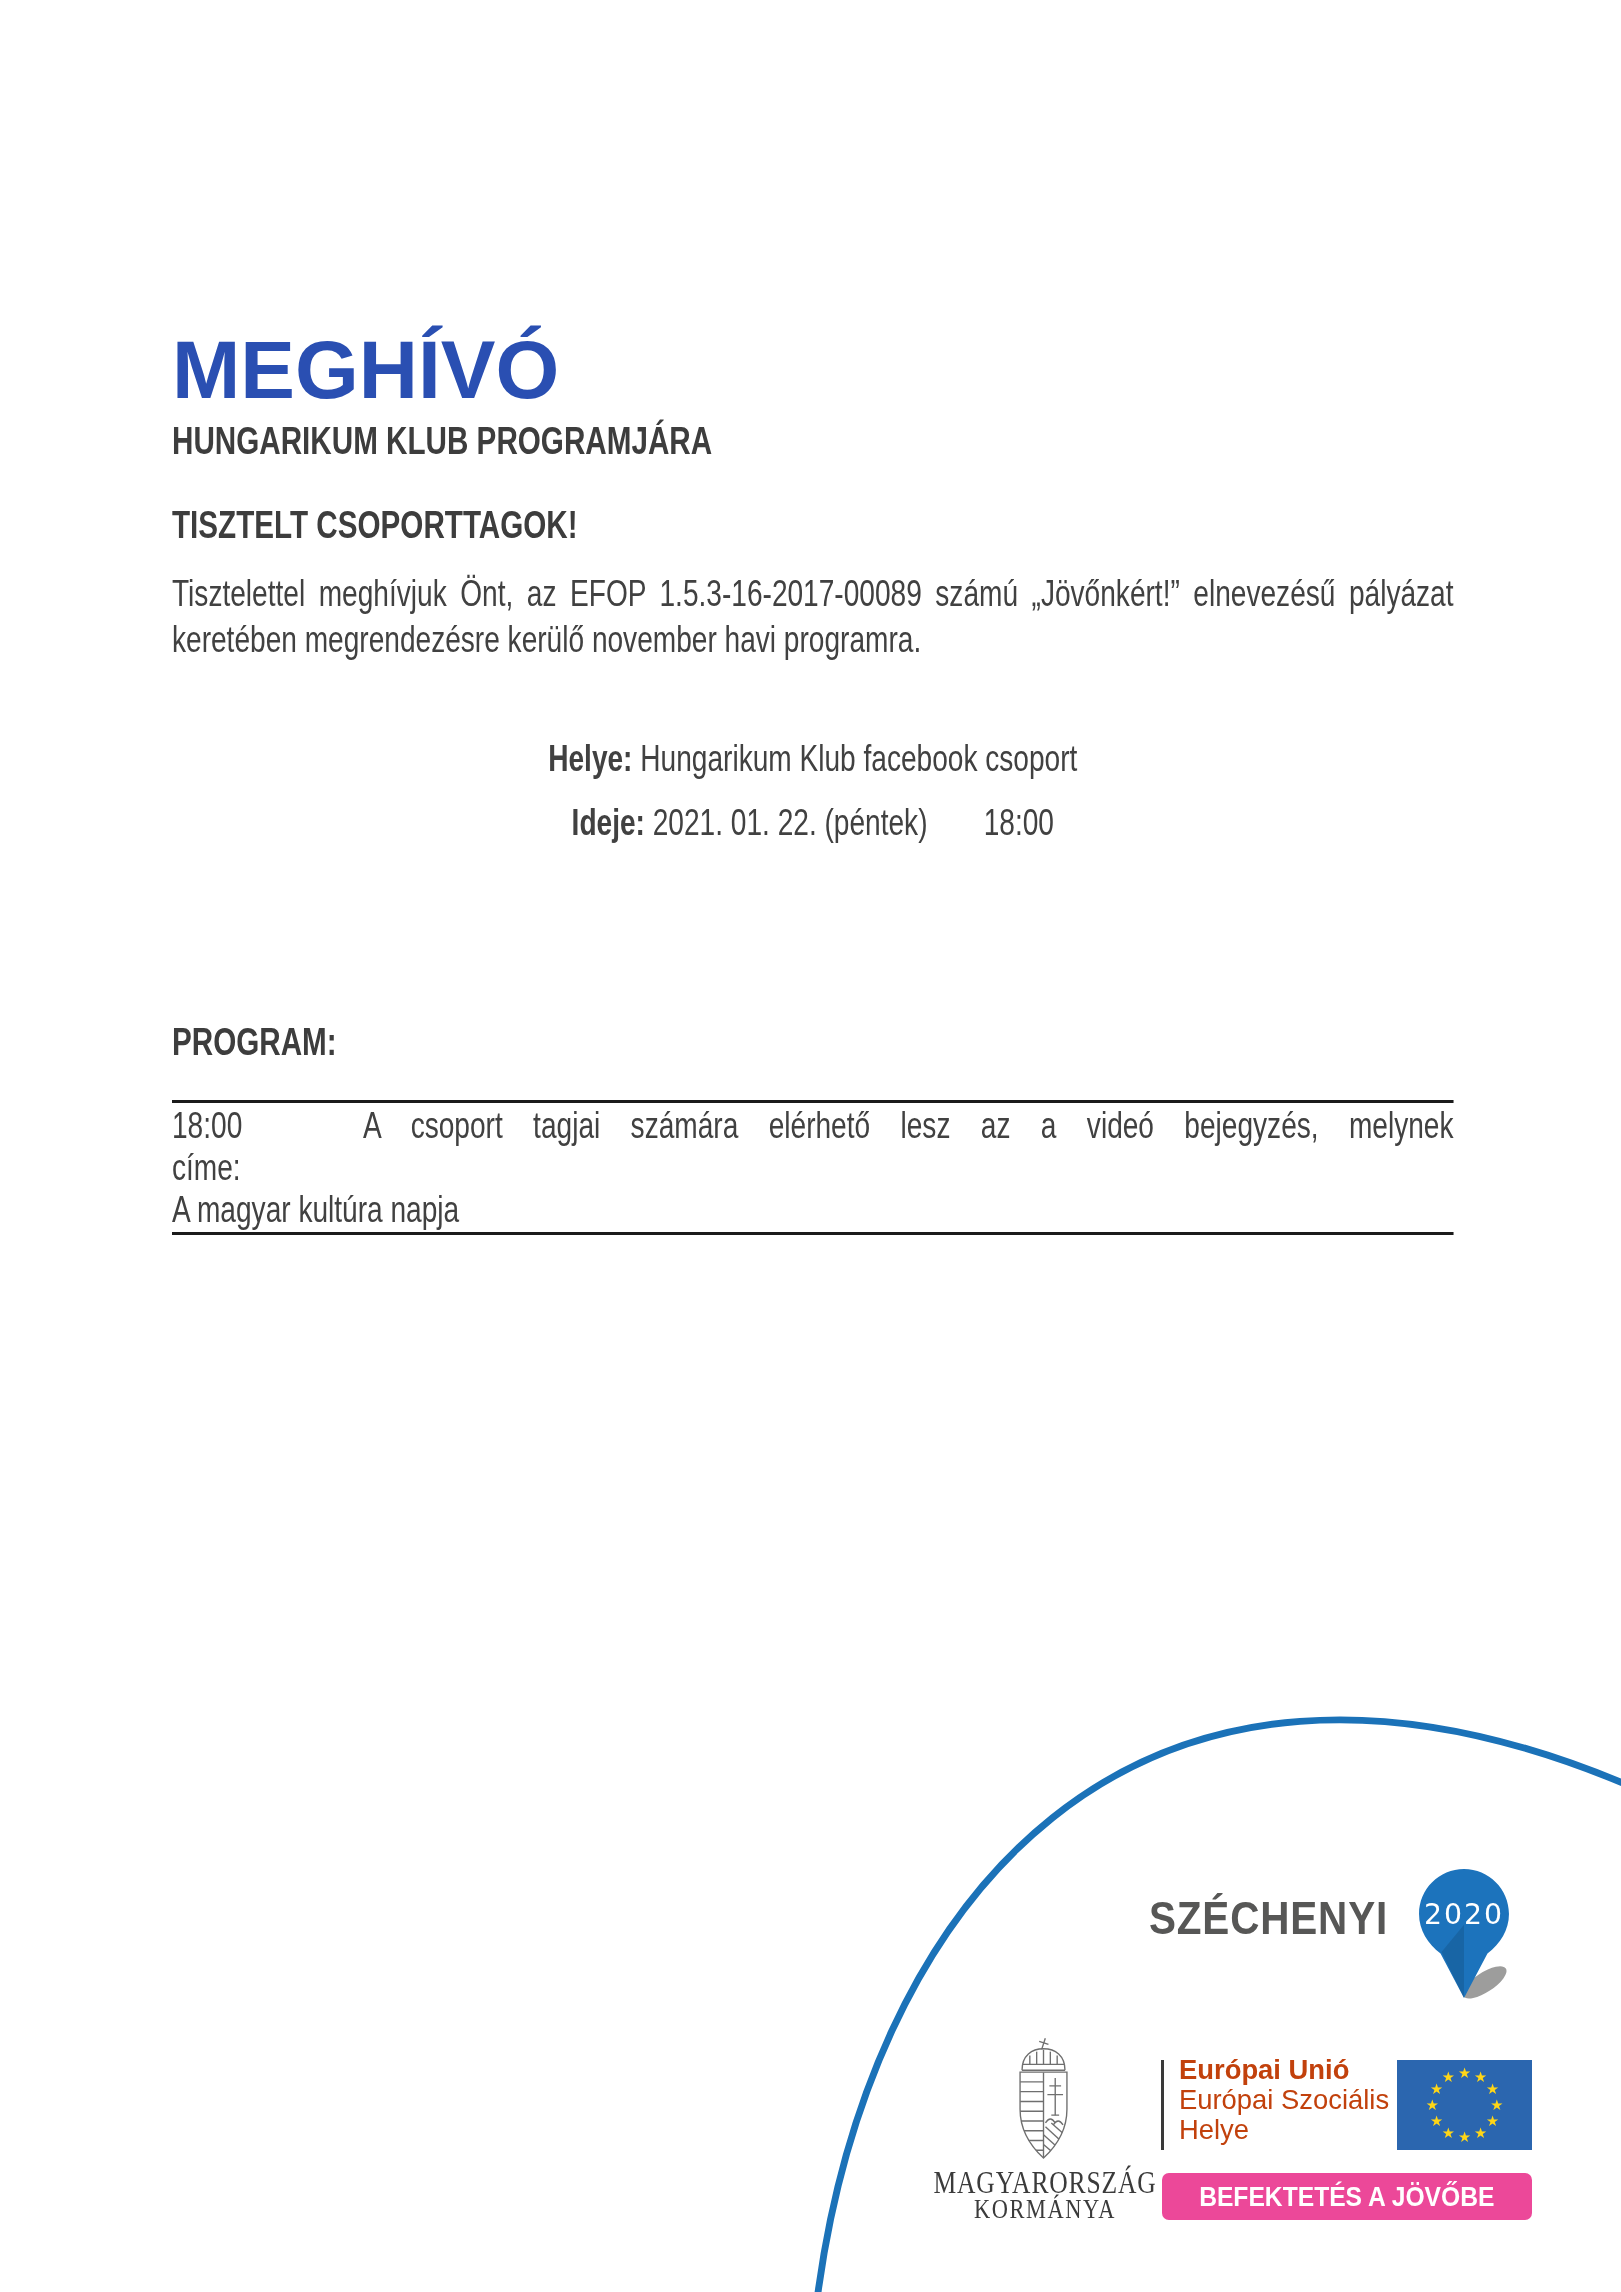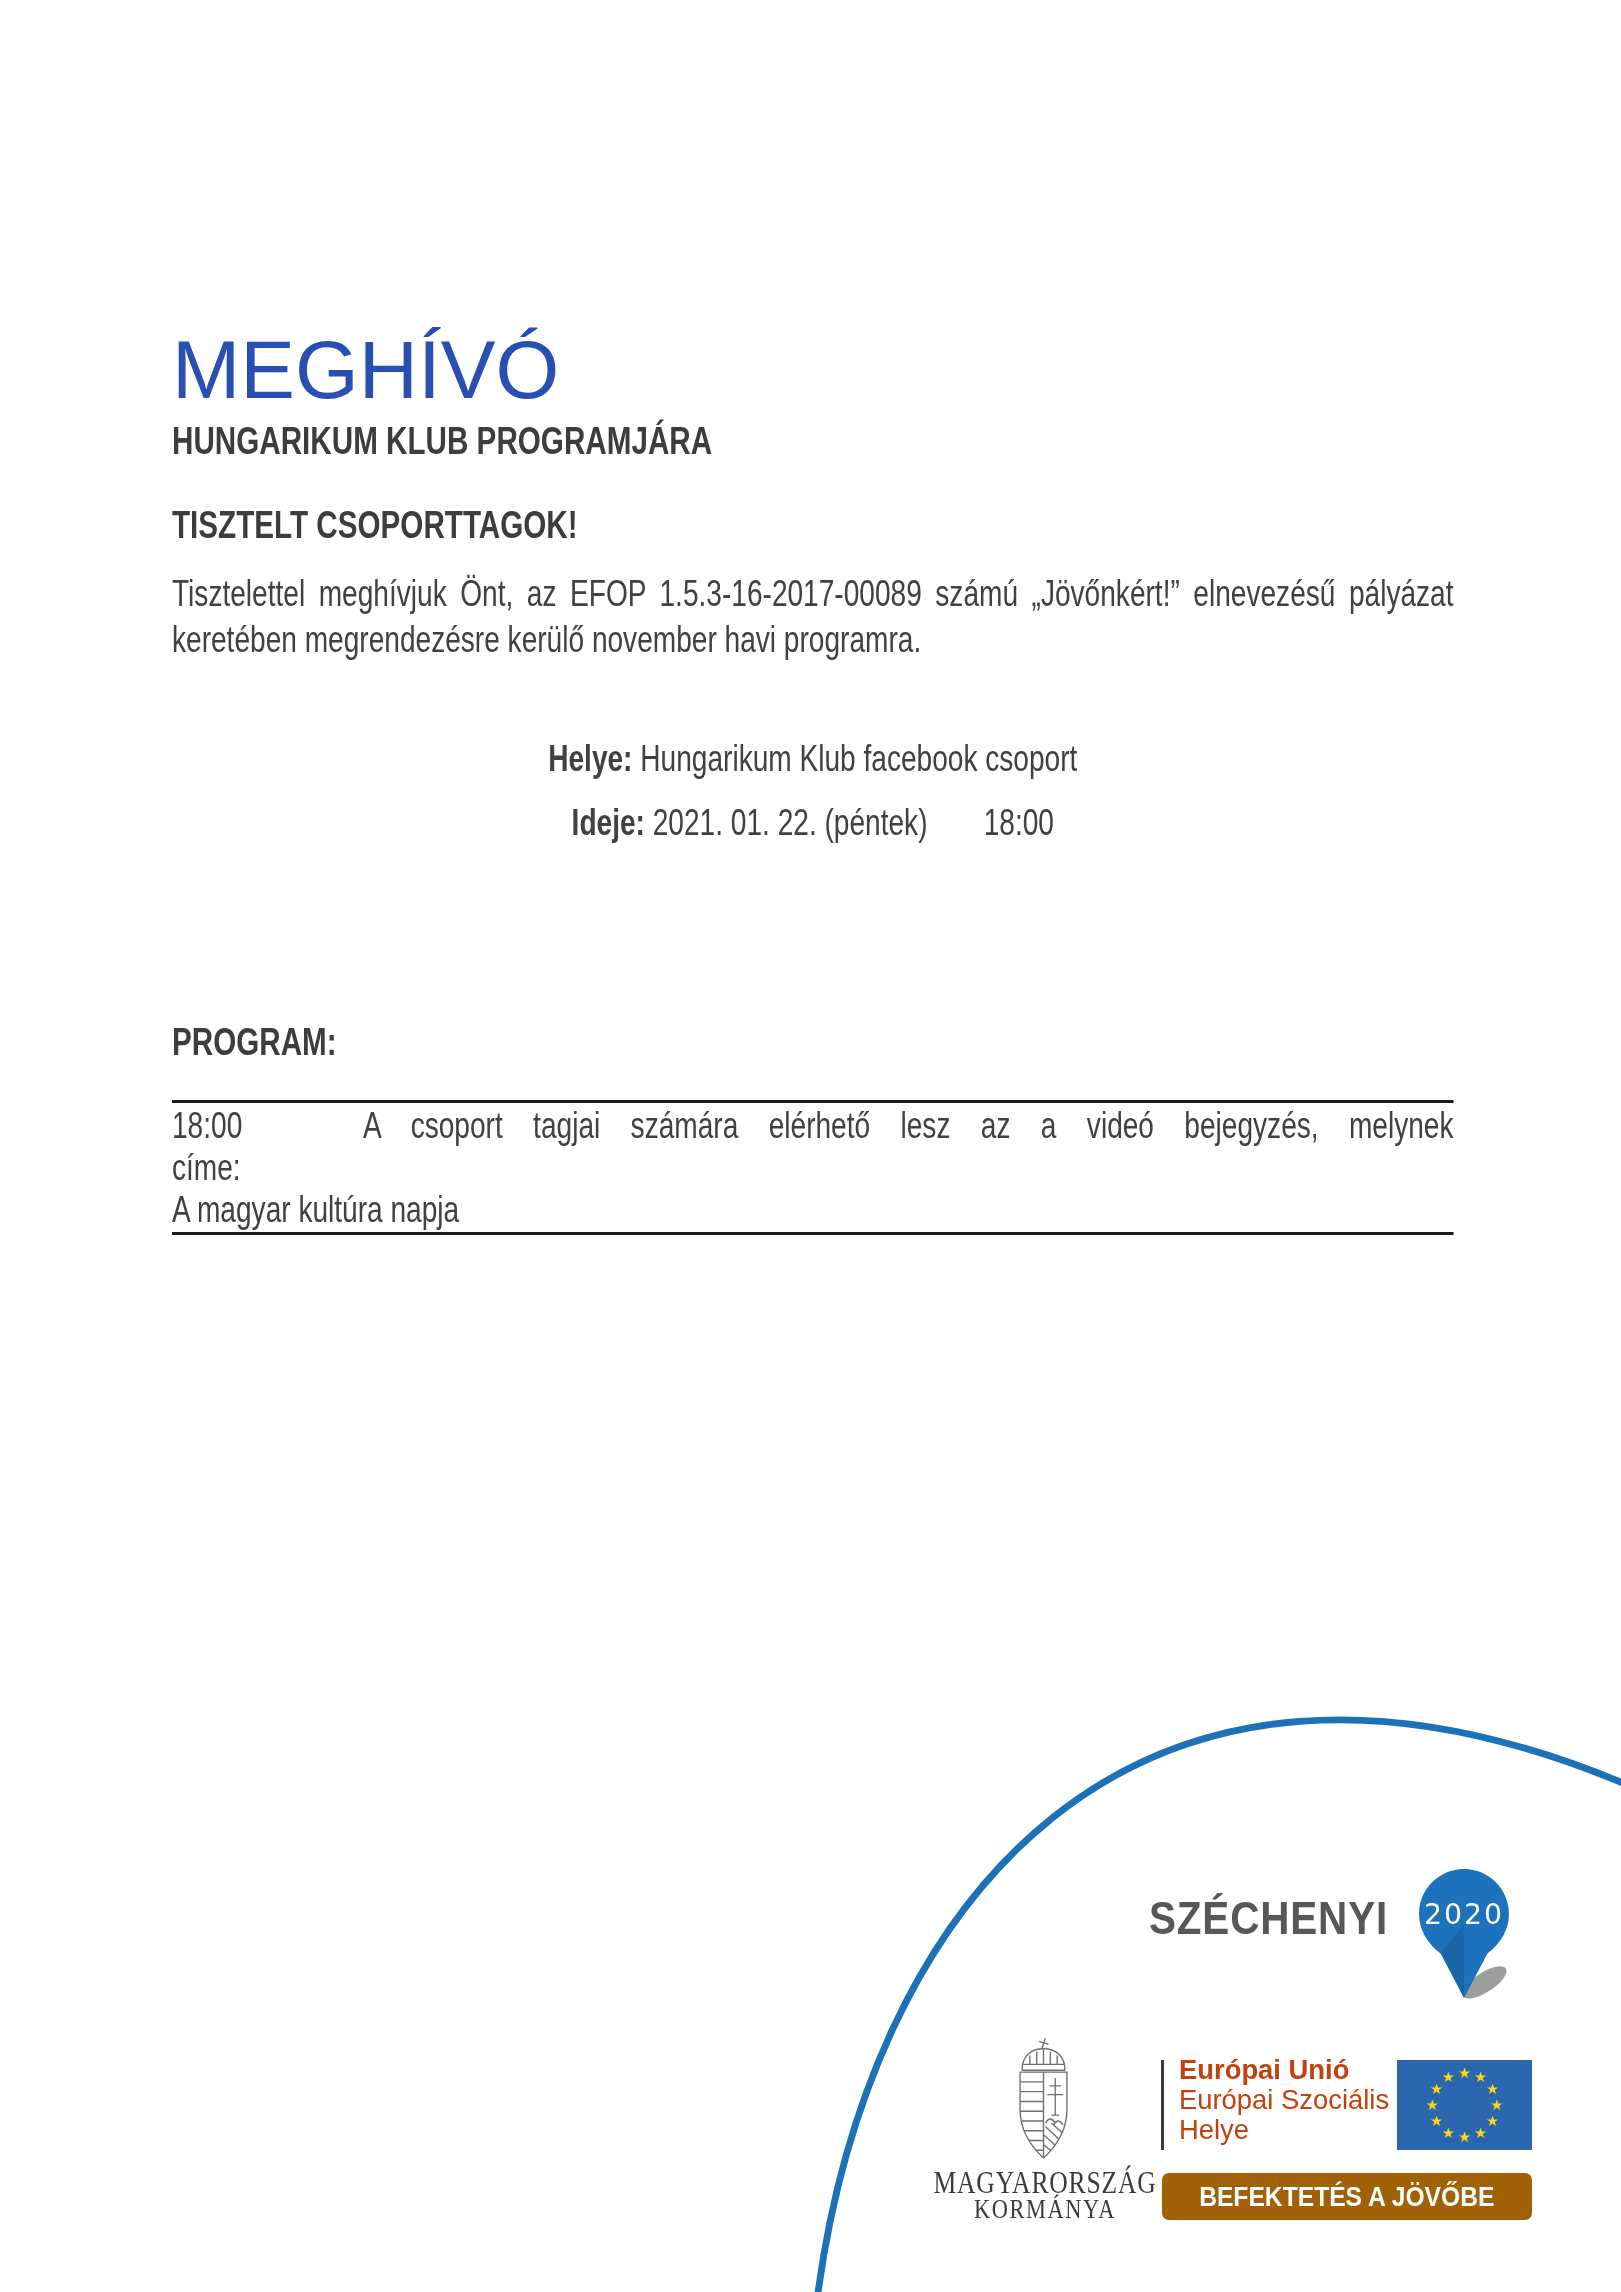--- a/index.html
+++ b/index.html
@@ -9,21 +9,21 @@
     font-family:"Liberation Sans",sans-serif;color:#3f3f3f;
   }
   
   .doc-col{
     position:absolute;left:172px;top:0;width:1643px;height:2293px;
     transform:scaleX(0.78);transform-origin:0 0;
     font-size:36px;color:#414141;
   }
   .title{
     position:absolute;left:0;top:329px;line-height:1;
-    font-size:82px;font-weight:normal;color:#2a4fb2;white-space:nowrap;
+    font-size:82px;font-weight:bold;color:#2a4fb2;white-space:nowrap;
     transform:scaleX(1.282);transform-origin:0 0;
   }
   .subtitle{position:absolute;left:0;top:420px;font-size:38px;font-weight:bold;color:#3d3d3d;white-space:nowrap;}
   .salutation{position:absolute;left:0;top:504px;font-size:38px;font-weight:bold;color:#3d3d3d;white-space:nowrap;}
   .intro{position:absolute;left:0;top:571px;width:100%;line-height:46px;}
   .justify-full{text-align:justify;text-align-last:justify;}
   .center-line{position:absolute;left:0;width:100%;text-align:center;}
   .place-line{top:738px;}
   .date-line{top:802px;}
   .lbl{font-weight:bold;}
@@ -51,21 +51,21 @@
     transform:scaleX(0.8);transform-origin:50% 0;
   }
   .gov-line1{font-size:32px;line-height:28px;letter-spacing:1px;}
   .gov-line2{font-size:28px;line-height:26.5px;letter-spacing:2px;}
   .eu-divider{position:absolute;left:1161px;top:2060px;width:2.9px;height:90px;background:#3a3a3a;}
   .eu-text{position:absolute;left:1179px;top:2055px;color:#c2410c;font-size:27.4px;line-height:30px;white-space:nowrap;}
   .eu-text .b{font-weight:bold;}
   .flag-svg{position:absolute;left:1397px;top:2060px;}
   .banner{
     position:absolute;left:1162px;top:2173px;width:370px;height:47px;
-    background:#a16207;border-radius:6.9px;display:flex;align-items:center;justify-content:center;
+    background:#ec4899;border-radius:6.9px;display:flex;align-items:center;justify-content:center;
   }
   .banner-label{
     color:#ffffff;font-weight:bold;font-size:28px;white-space:nowrap;
     transform:scaleX(0.88);
   }
 </style>
 </head>
 <body>
 
 <div class="page">

